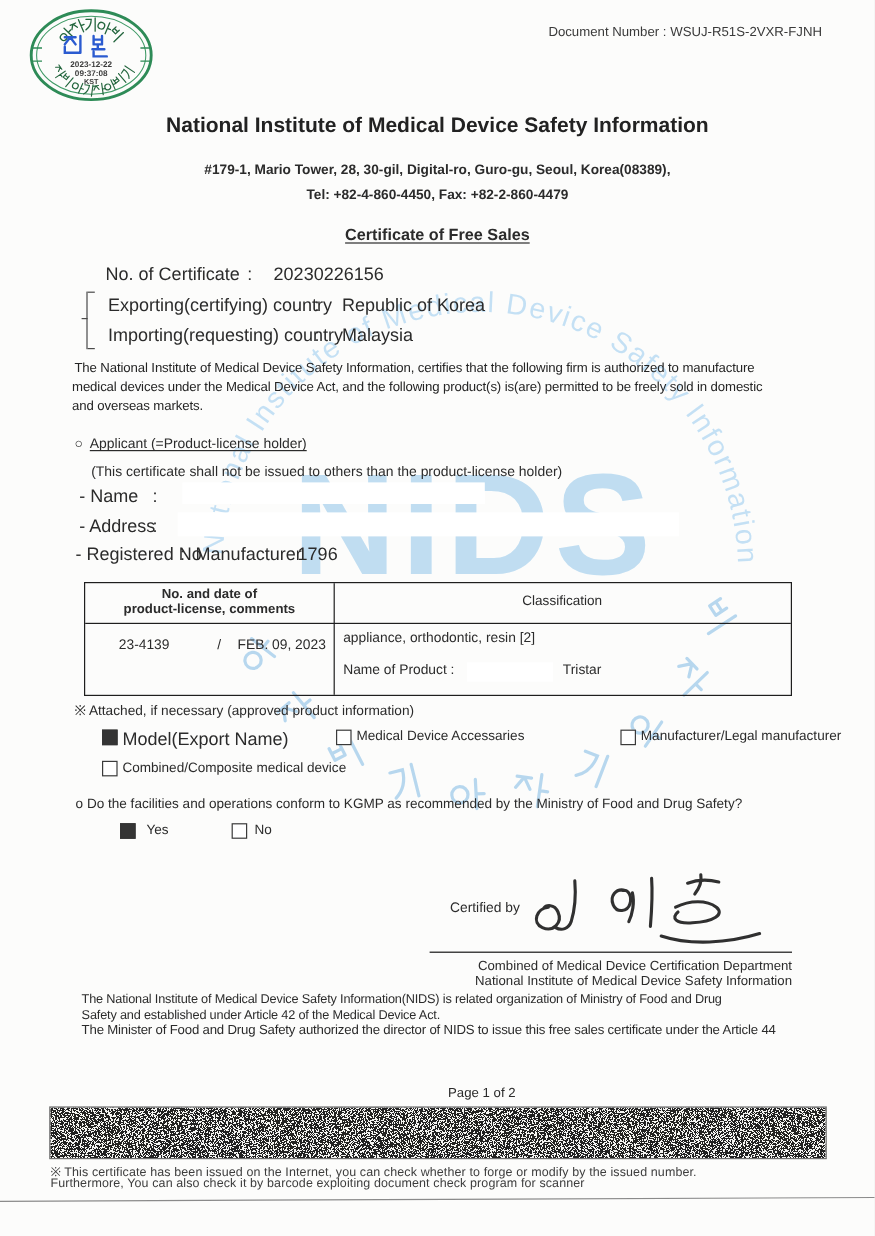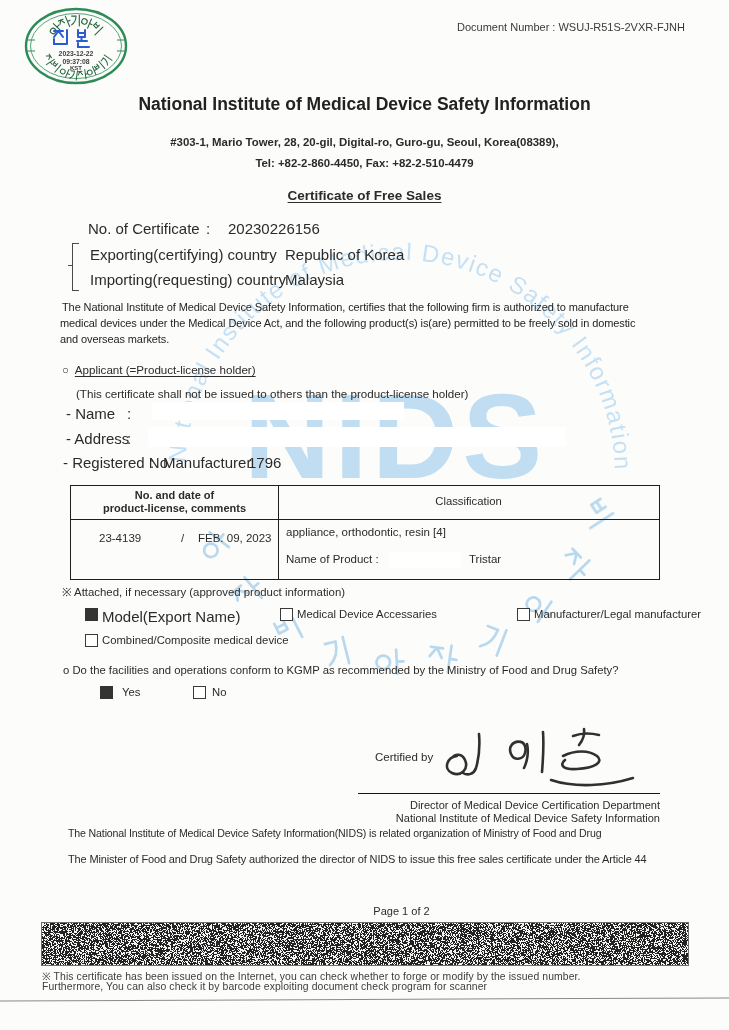--- a/index.html
+++ b/index.html
@@ -117,22 +117,22 @@
         <use href="#sg2" transform="translate(61,68.5) rotate(-8) scale(0.48)"></use>
         <use href="#sg1" transform="translate(70,65.5) rotate(-24) scale(0.48)"></use>
         <use href="#sg3" transform="translate(78,60.5) rotate(-40) scale(0.48)"></use>
         <use href="#sg4" transform="translate(84.5,54) rotate(-56) scale(0.48)"></use>
       </g>
     </svg>
 
     <div class="abs" style="top:21px;right:44px;font-size:11px;color:#3a3a3a;">Document Number : WSUJ-R51S-2VXR-FJNH</div>
 
     <div class="abs center" style="top:94px;font-size:17.5px;font-weight:700;color:#222;">National Institute of Medical Device Safety Information</div>
-    <div class="abs center" style="top:136px;font-size:11.4px;font-weight:600;">#303-1, Mario Tower, 28, 20-gil, Digital-ro, Guro-gu, Seoul, Korea(08389),</div>
-    <div class="abs center" style="top:157px;font-size:11.4px;font-weight:600;">Tel: +82-2-860-4450, Fax: +82-2-510-4479</div>
+    <div class="abs center" style="top:136px;font-size:11.4px;font-weight:600;">#179-1, Mario Tower, 28, 30-gil, Digital-ro, Guro-gu, Seoul, Korea(08389),</div>
+    <div class="abs center" style="top:157px;font-size:11.4px;font-weight:600;">Tel: +82-4-860-4450, Fax: +82-2-860-4479</div>
     <div class="abs center" style="top:188px;font-size:13.5px;font-weight:700;text-decoration:underline;text-underline-offset:2px;">Certificate of Free Sales</div>
 
     <div class="abs lbl f11" style="left:88px;top:220px;">No. of Certificate</div>
     <div class="abs lbl f11" style="left:206px;top:220px;">:</div>
     <div class="abs lbl f11" style="left:228px;top:220px;">20230226156</div>
 
     <div class="bracket">
         <span class="midtick"></span>
       </div>
     <div class="abs lbl f11" style="left:90px;top:246px;">Exporting(certifying) country</div>
@@ -168,21 +168,21 @@
 
     <div class="tbl">
       <div class="vline"></div>
       <div class="hline"></div>
       <div class="abs" style="left:0;width:207px;top:3px;text-align:center;font-size:11px;font-weight:600;">No. and date of</div>
       <div class="abs" style="left:0;width:207px;top:16px;text-align:center;font-size:11px;font-weight:600;">product-license, comments</div>
       <div class="abs" style="left:207px;width:381px;top:9px;text-align:center;font-size:11.3px;">Classification</div>
       <div class="abs" style="left:28px;top:46px;font-size:11.5px;">23-4139</div>
       <div class="abs" style="left:110px;top:46px;font-size:11.5px;">/</div>
       <div class="abs" style="left:127px;top:46px;font-size:11.5px;">FEB. 09, 2023</div>
-      <div class="abs" style="left:215px;top:40px;font-size:11.5px;">appliance, orthodontic, resin  [4]</div>
+      <div class="abs" style="left:215px;top:40px;font-size:11.5px;">appliance, orthodontic, resin  [2]</div>
       <div class="abs" style="left:215px;top:67px;font-size:11.5px;">Name of Product :</div>
       <div class="redact" style="left:318px;top:66px;width:72px;height:16px;"></div>
       <div class="abs" style="left:398px;top:67px;font-size:11.5px;">Tristar</div>
     </div>
 
     <div class="abs" style="left:62px;top:584px;font-size:11.4px;">※ Attached, if necessary (approved product information)</div>
 
     <span class="cb abs checked" style="left:85px;top:608px;"></span>
     <div class="abs" style="left:102px;top:608px;font-size:15px;text-align:center;">Model(Export Name)</div>
 
@@ -211,24 +211,25 @@
         <path d="M92,18 c2,8 0,18 -3,24"></path>
         <path d="M108,6 c1,14 0,28 -1,40"></path>
         <path d="M138,10 c8,-3 18,-3 26,-1"></path>
         <path d="M149,3 c1,6 -1,11 -5,16"></path>
         <path d="M128,30 c12,-6 26,-6 34,0 c7,6 -2,12 -20,13 c-14,1 -18,-4 -12,-9"></path>
         <path d="M116,54 c24,8 56,6 82,-2"></path>
       </g>
     </svg>
 
     <div class="sigline"></div>
-    <div class="abs" style="left:260px;top:799px;width:400px;text-align:right;font-size:11px;font-weight:500;">Director of Medical Device Certification Department</div>
+    <div class="abs" style="left:260px;top:799px;width:400px;text-align:right;font-size:11px;font-weight:500;">Combined of Medical Device Certification Department</div>
     <div class="abs" style="left:260px;top:812px;width:400px;text-align:right;font-size:11px;font-weight:500;">National Institute of Medical Device Safety Information</div>
 
     <div class="abs" style="left:68px;top:827px;font-size:10.6px;letter-spacing:-0.15px;font-weight:500;text-align:right;">The National Institute of Medical Device Safety Information(NIDS) is related organization of Ministry of Food and Drug</div>
+    <div class="abs" style="left:68px;top:840px;font-size:10.6px;letter-spacing:-0.15px;font-weight:500;">Safety and established under Article 42 of the Medical Device Act.</div>
     <div class="abs" style="left:68px;top:853px;font-size:11px;letter-spacing:-0.15px;font-weight:500;">The Minister of Food and Drug Safety authorized the director of NIDS to issue this free sales certificate under the Article 44</div>
 
     <div class="abs center" style="top:905px;font-size:11px;margin-left:37px;">Page  1 of 2</div>
 
     <svg class="abs" style="left:42px;top:923px;outline:1px solid #6f6f6f;" width="646" height="42" viewBox="0 0 646 42">
       <defs>
         <filter id="bcNoise" x="0" y="0" width="100%" height="100%">
           <feTurbulence type="fractalNoise" baseFrequency="0.85" numOctaves="3" seed="7" stitchTiles="stitch" result="t"></feTurbulence>
           <feColorMatrix in="t" type="luminanceToAlpha" result="l"></feColorMatrix>
           <feComponentTransfer in="l" result="d">

